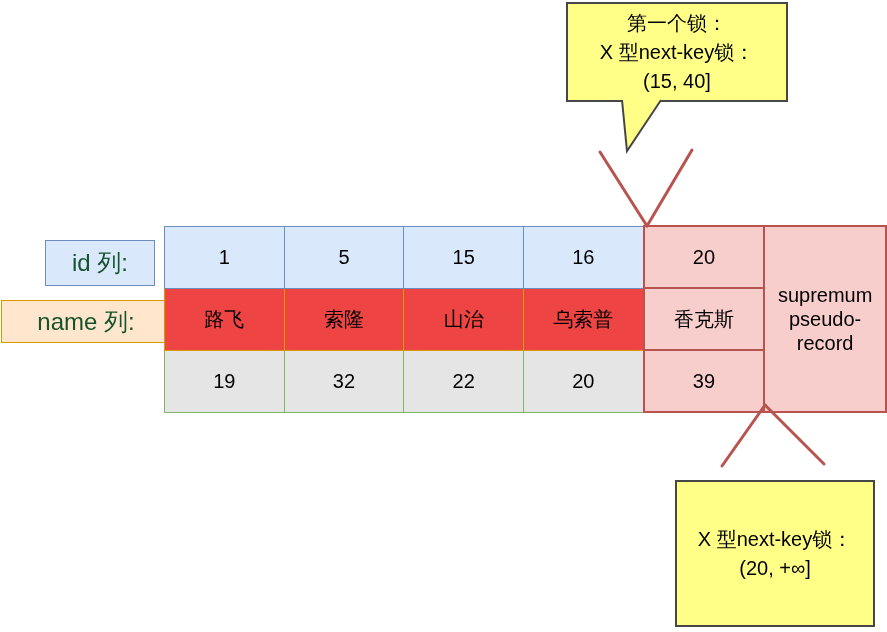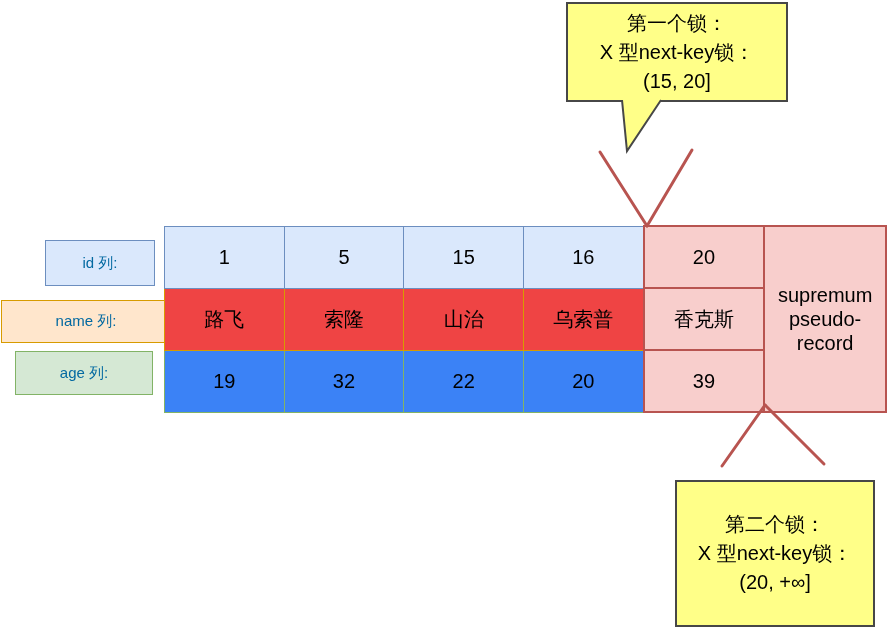--- a/index.html
+++ b/index.html
@@ -29,32 +29,32 @@
     height: 60px;
     padding: 0;
     text-align: center;
     vertical-align: middle;
     font-size: 20px;
     color: #000000;
     line-height: 1.2;
   }
   td.cell-blue   { background: #dae8fc; border: 1.5px solid #6c8ebf; }
   td.cell-orange { background: #ef4444; border: 1.5px solid #d79b00; }
-  td.cell-green  { background: #3b82f6; border: 1.5px solid #82b366; margin-left: 37px; }
+  td.cell-green  { background: #e5e5e5; border: 1.5px solid #82b366; margin-left: 37px; }
   td.cell-red    { background: #f8cecc; border: 2px   solid #b85450; }
   td.cell-sup    { width: 118px; }
 
   
   .rowlabel {
     position: absolute;
     display: flex;
     align-items: center;
     justify-content: center;
-    font-size: 15px;
-    color: #0369a1;
+    font-size: 24px;
+    color: #14532d;
     box-sizing: border-box;
   }
   #label-id   { left: 45px; top: 240px; width: 110px; height: 46px;
                 background: #dae8fc; border: 1.5px solid #6c8ebf; }
   #label-name { left: 1px;  top: 300px; width: 170px; height: 43px;
                 background: #ffe6cc; border: 1.5px solid #d79b00; }
   #label-age  { left: 15px; top: 351px; width: 138px; height: 44px;
                 background: #d5e8d4; border: 1.5px solid #82b366; }
 
   
@@ -83,21 +83,20 @@
     pointer-events: none;
   }
 </style>
 </head>
 <body>
 
 <div id="canvas">
 
   <div class="rowlabel" id="label-id">id 列:</div>
   <div class="rowlabel" id="label-name">name 列:</div>
-  <div class="rowlabel" id="label-age">age 列:</div>
 
   <table class="dbtable">
     <tbody>
         <tr>
       <td class="cell-blue">1</td>
       <td class="cell-blue">5</td>
       <td class="cell-blue">15</td>
       <td class="cell-blue">16</td>
       <td class="cell-red">20</td>
       <td class="cell-red cell-sup" rowspan="3">
@@ -119,25 +118,24 @@
       <td class="cell-green">22</td>
       <td class="cell-green">20</td>
       <td class="cell-red">39</td>
     </tr>
   </tbody>
     </table>
 
   <div class="callout" id="callout-first">
     <div>第一个锁：</div>
     <div>X 型next-key锁：</div>
-    <div>(15, 20]</div>
+    <div>(15, 40]</div>
   </div>
 
   <div class="callout" id="callout-second">
-    <div>第二个锁：</div>
     <div>X 型next-key锁：</div>
     <div>(20, +∞]</div>
   </div>
 
   <svg id="overlay" width="887" height="632" viewBox="0 0 887 632">
 
     <path d="M 622 100 L 627 151 L 661 100" fill="#ffff88" stroke="#474747" stroke-width="2"></path>
 
     <g stroke="#b85450" stroke-width="3" stroke-linecap="round">
       <line x1="600" y1="152" x2="647" y2="226"></line>

